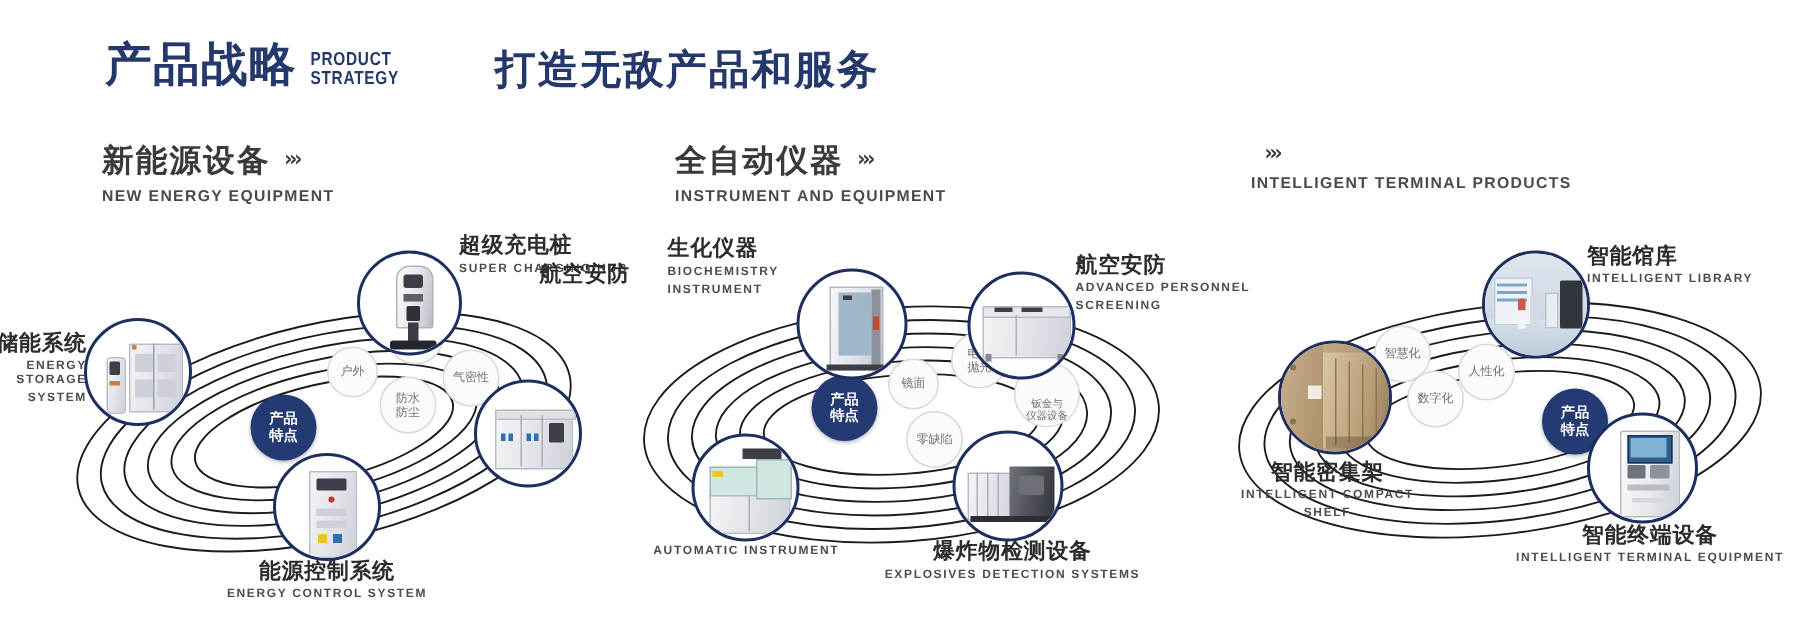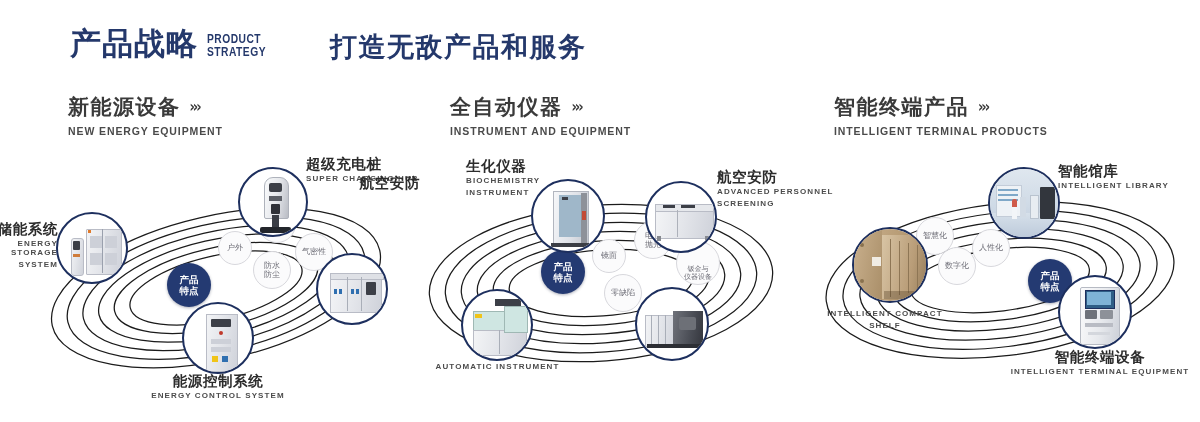--- a/index.html
+++ b/index.html
@@ -126,21 +126,20 @@
   <div class="sec-head" style="left:450px;top:96px;">
     <div class="sec-cn">
       <span>全自动仪器</span>
       <span class="chev">›››</span>
     </div>
     <div class="sec-en">INSTRUMENT AND EQUIPMENT</div>
   </div>
 
   <div class="sec-head" style="left:834px;top:96px;">
     <div class="sec-cn">
-      <span>智能终端产品</span>
       <span class="chev">›››</span>
     </div>
     <div class="sec-en">INTELLIGENT TERMINAL PRODUCTS</div>
   </div>
 
   <div class="group" style="left:20px;top:155px;">
 
     <div class="rings">
       <svg viewBox="0 0 400 250" xmlns="http://www.w3.org/2000/svg">
         <g transform="translate(196,133) rotate(-13)" fill="none" stroke="#1b1b1b" stroke-width="1.25">
@@ -296,21 +295,21 @@
     <div class="node" style="left:126px;top:24px;width:74px;height:74px;">
       <div class="pic">
         <i style="left:20px;top:10px;width:34px;height:54px;background:linear-gradient(100deg,#f6f7f9 0%,#dfe2e8 55%,#c2c6ce 100%);border:.5px solid #b2b6bf;"></i>
         <i style="left:26px;top:14px;width:22px;height:42px;background:#9fb7c9;"></i>
         <i class="dark" style="left:29px;top:16px;width:6px;height:3px;"></i>
         <i style="left:48px;top:12px;width:6px;height:52px;background:#8d9199;"></i>
         <i style="left:49px;top:30px;width:4px;height:9px;background:#c24a36;"></i>
         <i style="left:18px;top:62px;width:38px;height:4px;background:#3b3e45;"></i>
       </div>
     </div>
-    <div class="cap lf" style="left:40px;top:3px;width:120px;margin-left:21px;">
+    <div class="cap lf" style="left:40px;top:3px;width:120px;">
       <div class="cn">生化仪器</div>
       <div class="en">BIOCHEMISTRY</div>
       <div class="en">INSTRUMENT</div>
     </div>
     <div class="cap rt" style="left:-60px;top:20px;width:75px;">
       <div class="cn">航空安防</div>
     </div>
 
     <div class="node" style="left:240px;top:26px;width:72px;height:72px;">
       <div class="pic">
@@ -348,20 +347,24 @@
     <div class="node" style="left:230px;top:132px;width:74px;height:74px;">
       <div class="pic">
         <i class="cab" style="left:8px;top:26px;width:30px;height:30px;"></i>
         <i style="left:14px;top:26px;width:1px;height:30px;background:#a9aeb8;"></i>
         <i style="left:21px;top:26px;width:1px;height:30px;background:#a9aeb8;"></i>
         <i style="left:28px;top:26px;width:1px;height:30px;background:#a9aeb8;"></i>
         <i class="cab-d" style="left:36px;top:22px;width:30px;height:34px;"></i>
         <i style="left:42px;top:28px;width:17px;height:13px;background:#6d7077;border-radius:2px;"></i>
         <i style="left:10px;top:55px;width:54px;height:4px;background:#2c2e34;"></i>
       </div>
+    </div>
+    <div class="cap ctr" style="left:170px;top:205px;width:200px;">
+      <div class="cn">爆炸物检测设备</div>
+      <div class="en">EXPLOSIVES DETECTION SYSTEMS</div>
     </div>
   </div>
 
   <div class="group" style="left:800px;top:155px;">
 
     <div class="rings">
       <svg viewBox="0 0 400 250" xmlns="http://www.w3.org/2000/svg">
         <g transform="translate(200,125) rotate(-7)" fill="none" stroke="#1b1b1b" stroke-width="1.25">
           <ellipse rx="175" ry="76"></ellipse>
           <ellipse rx="158" ry="67"></ellipse>
@@ -422,20 +425,21 @@
         <i style="left:36px;top:10px;width:1px;height:58px;background:#8e7655;"></i>
         <i style="left:45px;top:12px;width:1px;height:54px;background:#8e7655;"></i>
         <i style="left:54px;top:14px;width:1px;height:50px;background:#8e7655;"></i>
         <i style="left:63px;top:16px;width:1px;height:46px;background:#8e7655;"></i>
         <i style="left:6px;top:14px;width:4px;height:4px;background:#8a724f;border-radius:50%;"></i>
         <i style="left:6px;top:50px;width:4px;height:4px;background:#8a724f;border-radius:50%;"></i>
         <i style="left:30px;top:62px;width:40px;height:8px;background:rgba(80,60,35,.35);"></i>
       </div>
     </div>
     <div class="cap ctr" style="left:0px;top:152px;width:170px;">
+      <div class="cn">智能密集架</div>
       <div class="en">INTELLIGENT COMPACT</div>
       <div class="en">SHELF</div>
     </div>
 
     <div class="node" style="left:258px;top:120px;width:74px;height:74px;">
       <div class="pic">
         <i style="left:20px;top:10px;width:38px;height:56px;background:linear-gradient(100deg,#fbfbfc 0%,#e7e9ed 55%,#ccd0d8 100%);border:.5px solid #b6bac3;border-radius:2px;"></i>
         <i style="left:25px;top:13px;width:28px;height:17px;background:#2f5e86;border:1px solid #1d2f5e;"></i>
         <i class="scr" style="left:27px;top:15px;width:24px;height:13px;"></i>
         <i style="left:25px;top:33px;width:12px;height:9px;background:#6e727a;border-radius:1px;"></i>

